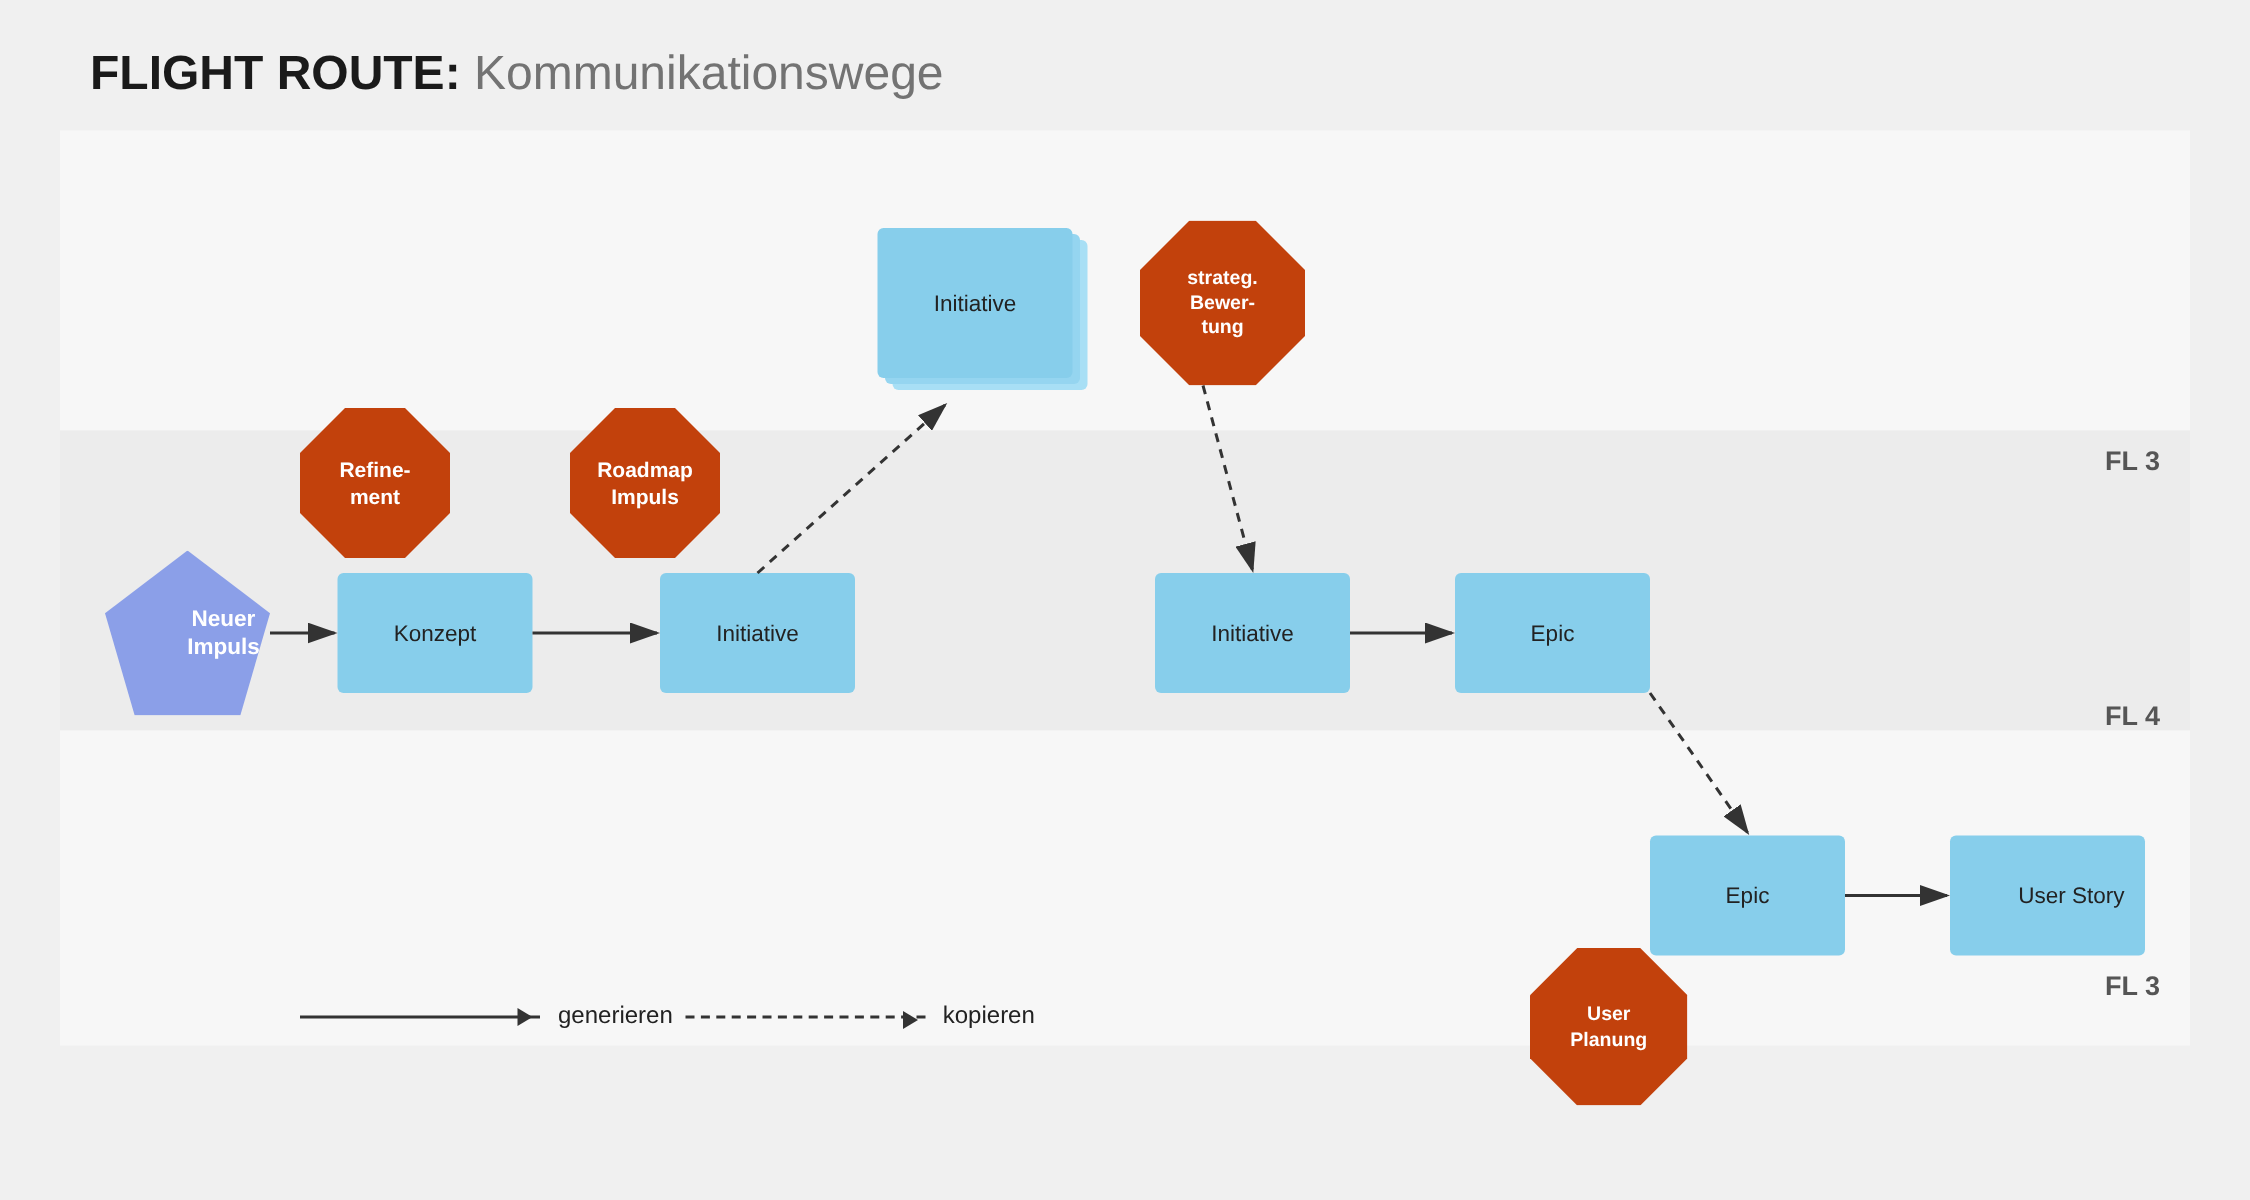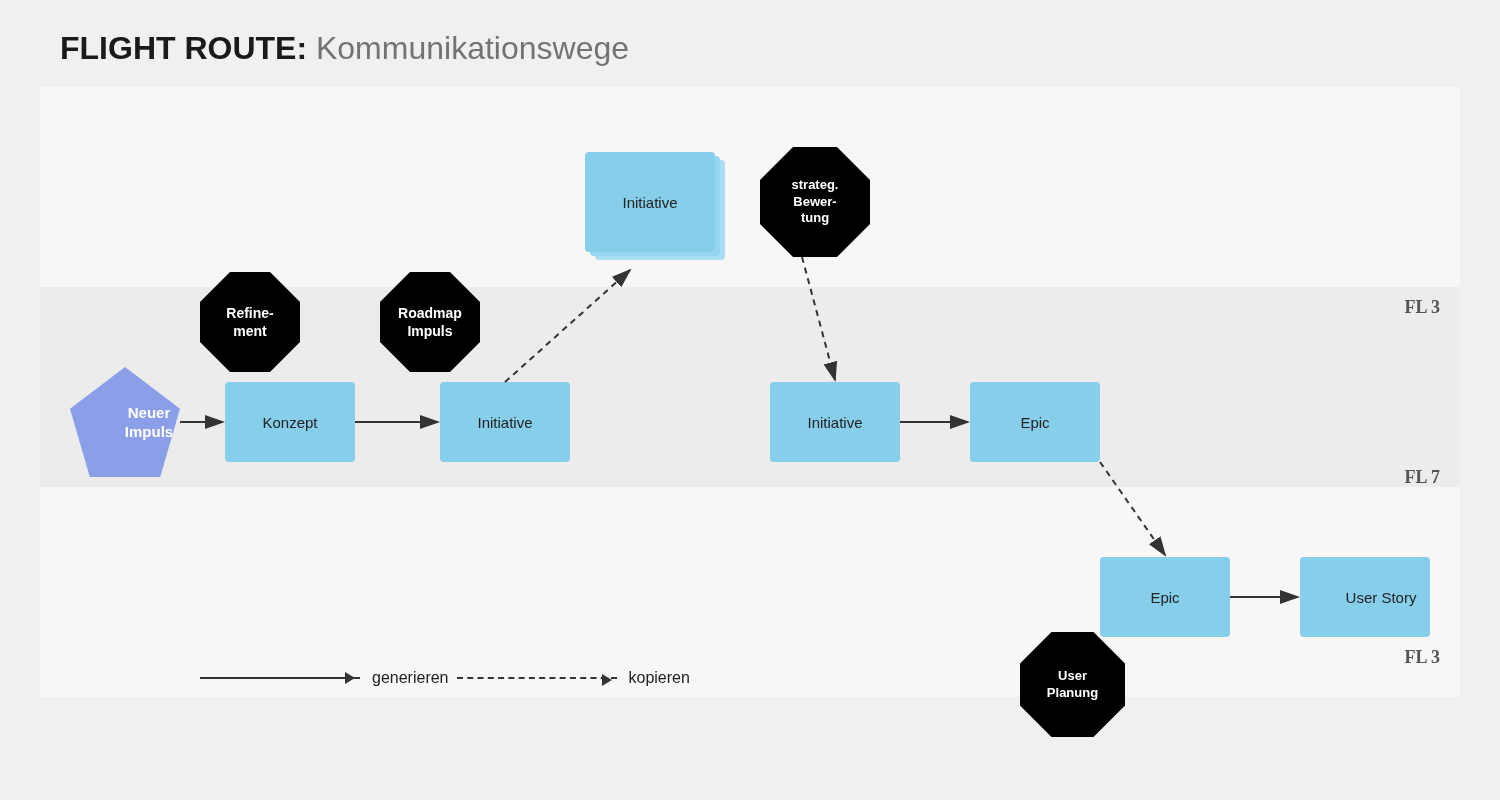--- a/index.html
+++ b/index.html
@@ -44,21 +44,20 @@
     .fl-band.fl3 { top: 0; height: 200px; background: #f7f7f7; }
     .fl-band.fl2 { top: 200px; height: 200px; background: #ececec; }
     .fl-band.fl1 { top: 400px; height: 210px; background: #f7f7f7; }
 
     .fl-label {
       position: absolute;
       right: 20px;
       font-size: 18px;
       font-weight: 600;
       color: #555;
-      font-family: Liberation Serif, serif;
     }
     .fl-label.fl3 { top: 210px; }
     .fl-label.fl2 { top: 380px; }
     .fl-label.fl1 { top: 560px; }
 
     
     .node {
       position: absolute;
       display: flex;
       align-items: center;
@@ -74,21 +73,21 @@
       width: 110px;
       height: 110px;
       clip-path: polygon(50% 0%, 100% 38%, 82% 100%, 18% 100%, 0% 38%);
       background: #8b9fe8;
       color: #fff;
       font-weight: 700;
     }
 
     
     .octagon {
-      background: #000000;
+      background: #c2410c;
       clip-path: polygon(30% 0%, 70% 0%, 100% 30%, 100% 70%, 70% 100%, 30% 100%, 0% 70%, 0% 30%);
       color: #fff;
       font-weight: 600;
     }
 
     
     .rect {
       background: #87ceeb;
       border-radius: 4px;
       color: #222;
@@ -196,21 +195,21 @@
   <span class="title-bold">FLIGHT ROUTE:</span><span class="title-light"> Kommunikationswege</span>
 </div>
 
 <div class="diagram-container">
 
   <div class="fl-band fl3"></div>
   <div class="fl-band fl2"></div>
   <div class="fl-band fl1"></div>
 
   <div class="fl-label fl3">FL 3</div>
-  <div class="fl-label fl2">FL 7</div>
+  <div class="fl-label fl2">FL 4</div>
   <div class="fl-label fl1">FL 3</div>
 
   <div class="node pentagon" style="left:30px; top:280px; width:110px; height:110px;">
     <span style="white-space:pre-line; line-height:1.3;margin-left:48px;">Neuer
 Impuls</span>
   </div>
 
   <div class="node octagon" style="left:160px; top:185px; width:100px; height:100px;">
     <span style="white-space:pre-line; line-height:1.3; font-size:14px;">Refine-
 ment</span>

